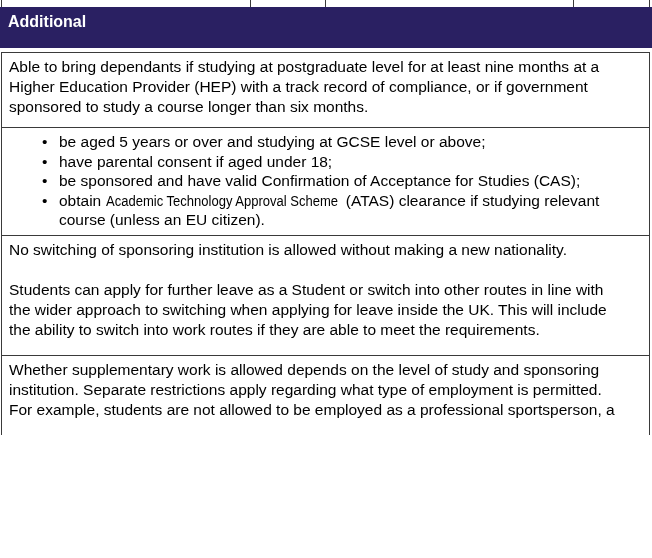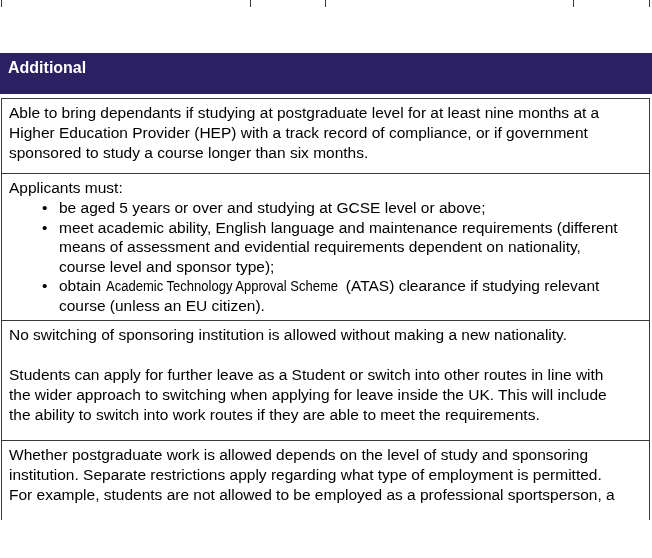--- a/index.html
+++ b/index.html
@@ -37,21 +37,20 @@
   
   .header-row {
     height: 41px;
     width: 652px;
     background: #2a2062;
     color: #ffffff;
     font-weight: bold;
     font-size: 16px;
     padding: 5px 0 0 8px;
     box-sizing: border-box;
-    margin-top: 46px;
   }
   .gap { height: 4px; }
 
   
   .cell {
     margin-left: 1px;
     width: 649px;
     box-sizing: border-box;
     border: 1px solid #3a3a3a;
     border-bottom: none;
@@ -106,37 +105,35 @@
 
   <div class="gap"></div>
 
   <div class="cell cell-dependants">
     <p>Able to bring dependants if studying at postgraduate level for at least nine months at a
 Higher Education Provider (HEP) with a track record of compliance, or if government
 sponsored to study a course longer than six months.</p>
   </div>
 
   <div class="cell cell-applicants">
-    <p>Applicants must:</p>
     <div class="bullets">
       <div class="bullet">be aged 5 years or over and studying at GCSE level or above;</div>
-      <div class="bullet">meet academic ability, English language and maintenance requirements (different
-means of assessment and evidential requirements dependent on nationality,
-course level and sponsor type);</div>
+      <div class="bullet">have parental consent if aged under 18;</div>
+      <div class="bullet">be sponsored and have valid Confirmation of Acceptance for Studies (CAS);</div>
       <div class="bullet"><span>obtain </span><span class="condensed">Academic Technology Approval Scheme</span><span> (ATAS) clearance if studying relevant
 course (unless an EU citizen).</span></div>
     </div>
   </div>
 
   <div class="cell cell-switching">
     <p>No switching of sponsoring institution is allowed without making a new nationality.</p>
     <p class="para-spaced">Students can apply for further leave as a Student or switch into other routes in line with
 the wider approach to switching when applying for leave inside the UK. This will include
 the ability to switch into work routes if they are able to meet the requirements.</p>
   </div>
 
   <div class="cell cell-work">
-    <p>Whether postgraduate work is allowed depends on the level of study and sponsoring
+    <p>Whether supplementary work is allowed depends on the level of study and sponsoring
 institution. Separate restrictions apply regarding what type of employment is permitted.
 For example, students are not allowed to be employed as a professional sportsperson, a</p>
   </div>
 
 </div>
 
 </body></html>

